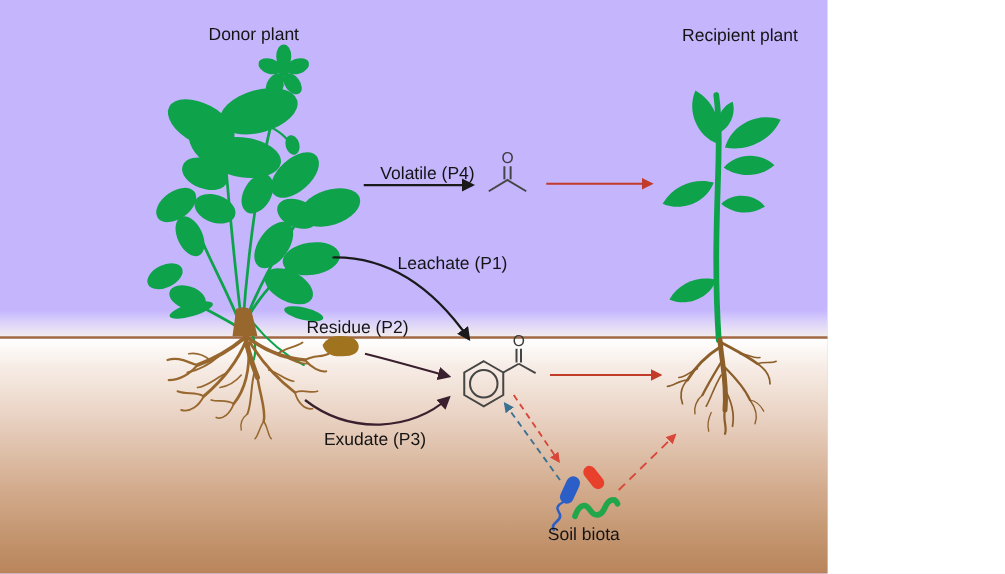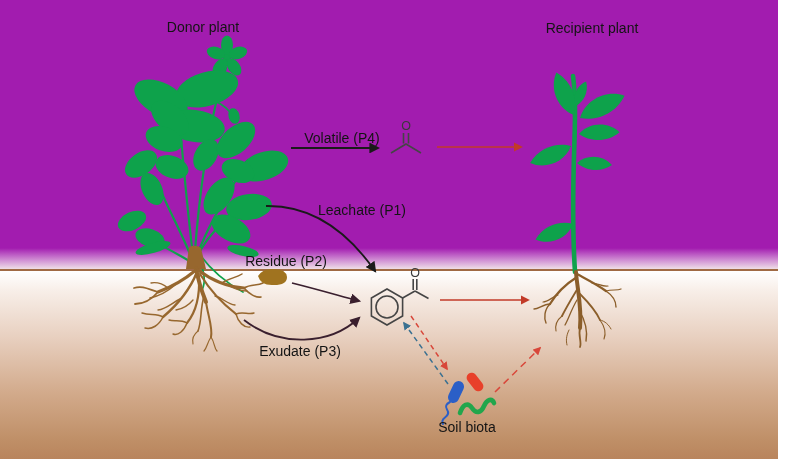--- a/index.html
+++ b/index.html
@@ -1,16 +1,16 @@
 <!DOCTYPE html>
 <html><head>
 <meta charset="utf-8">
 <style>
   html,body{margin:0;padding:0;background:#fff;overflow:hidden;}
-  .page{width:778px;height:459px;position:relative;overflow:hidden;background:#a21caf;}
+  .page{width:662px;height:459px;position:relative;overflow:hidden;background:#c4b5fd;}
   svg{display:block;}
   text{font-family:"Liberation Sans",sans-serif;}
   .lbl{font-size:14px;fill:#141414;}
   .atom{font-size:12.5px;fill:#3a3a3a;}
 </style>
 </head>
 <body>
 
 <div class="page">
 <svg width="804" height="459" viewBox="0 0 804 459">

